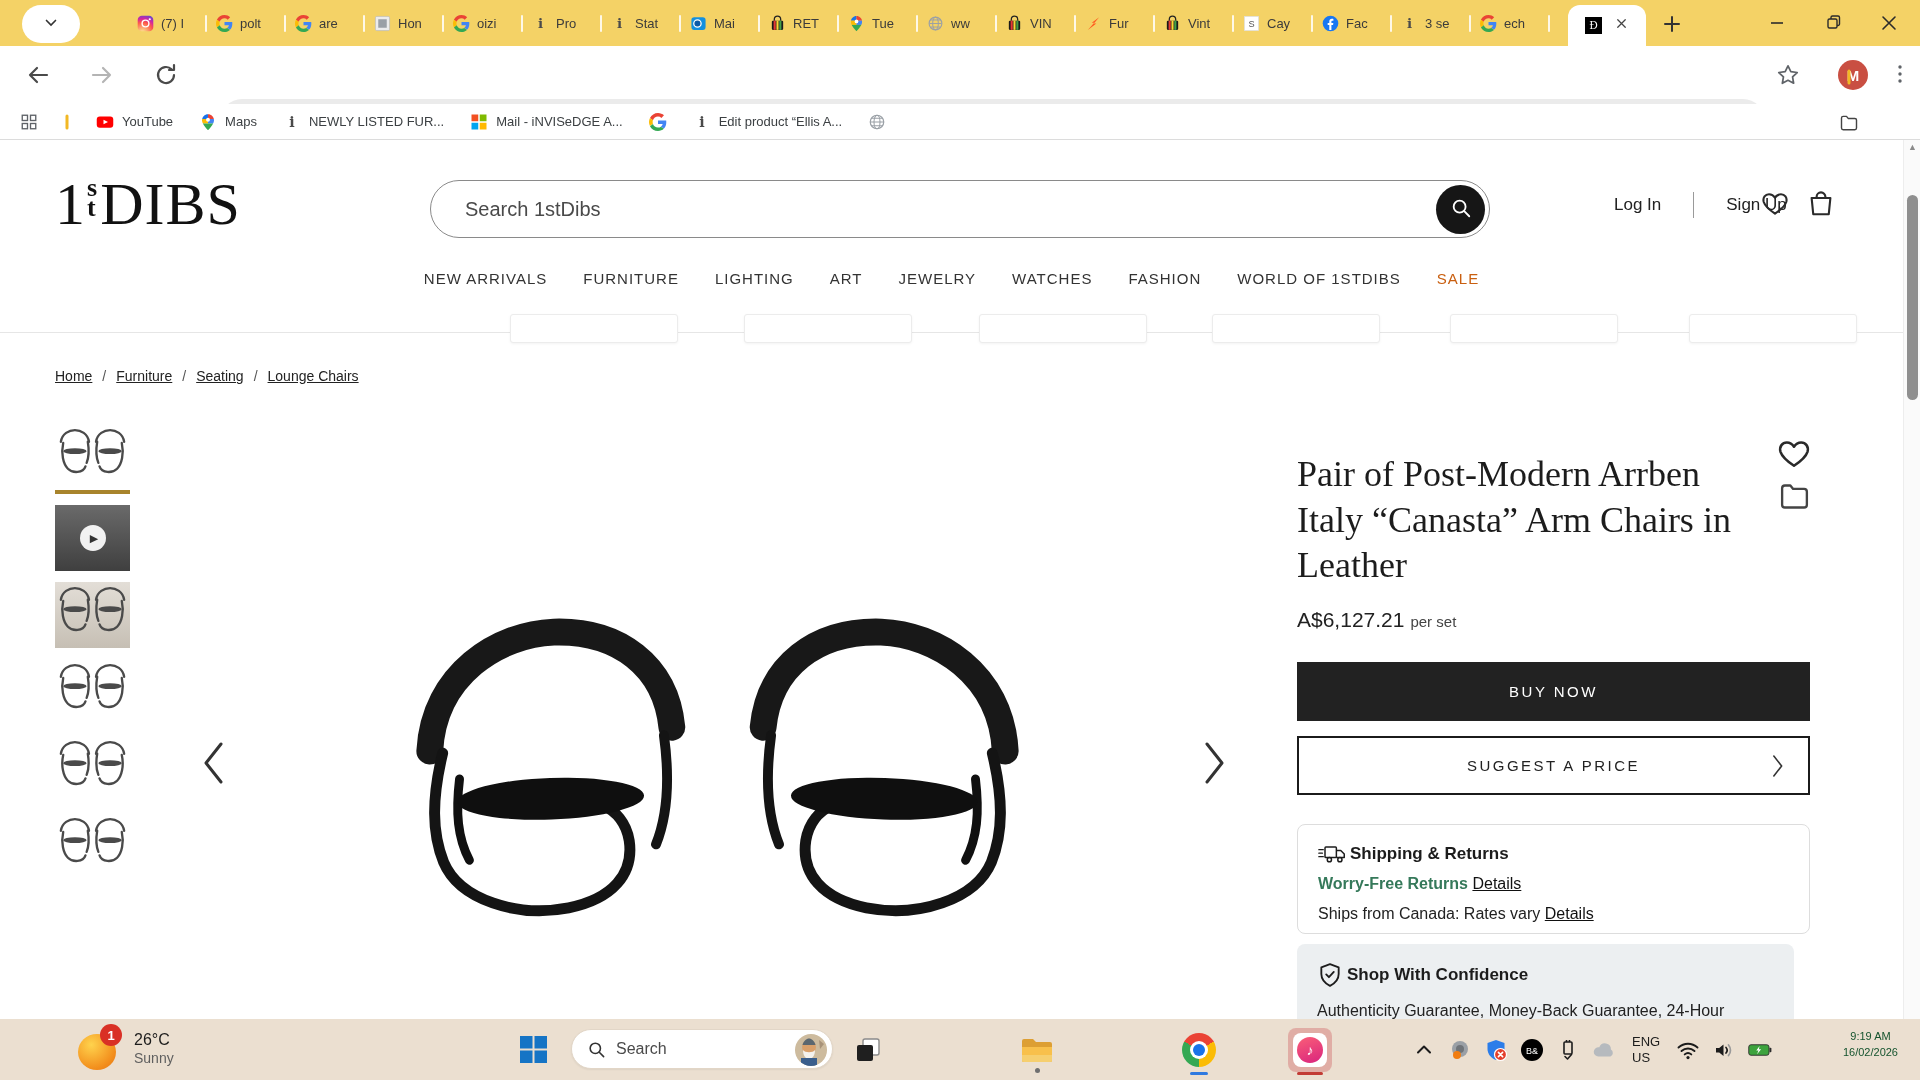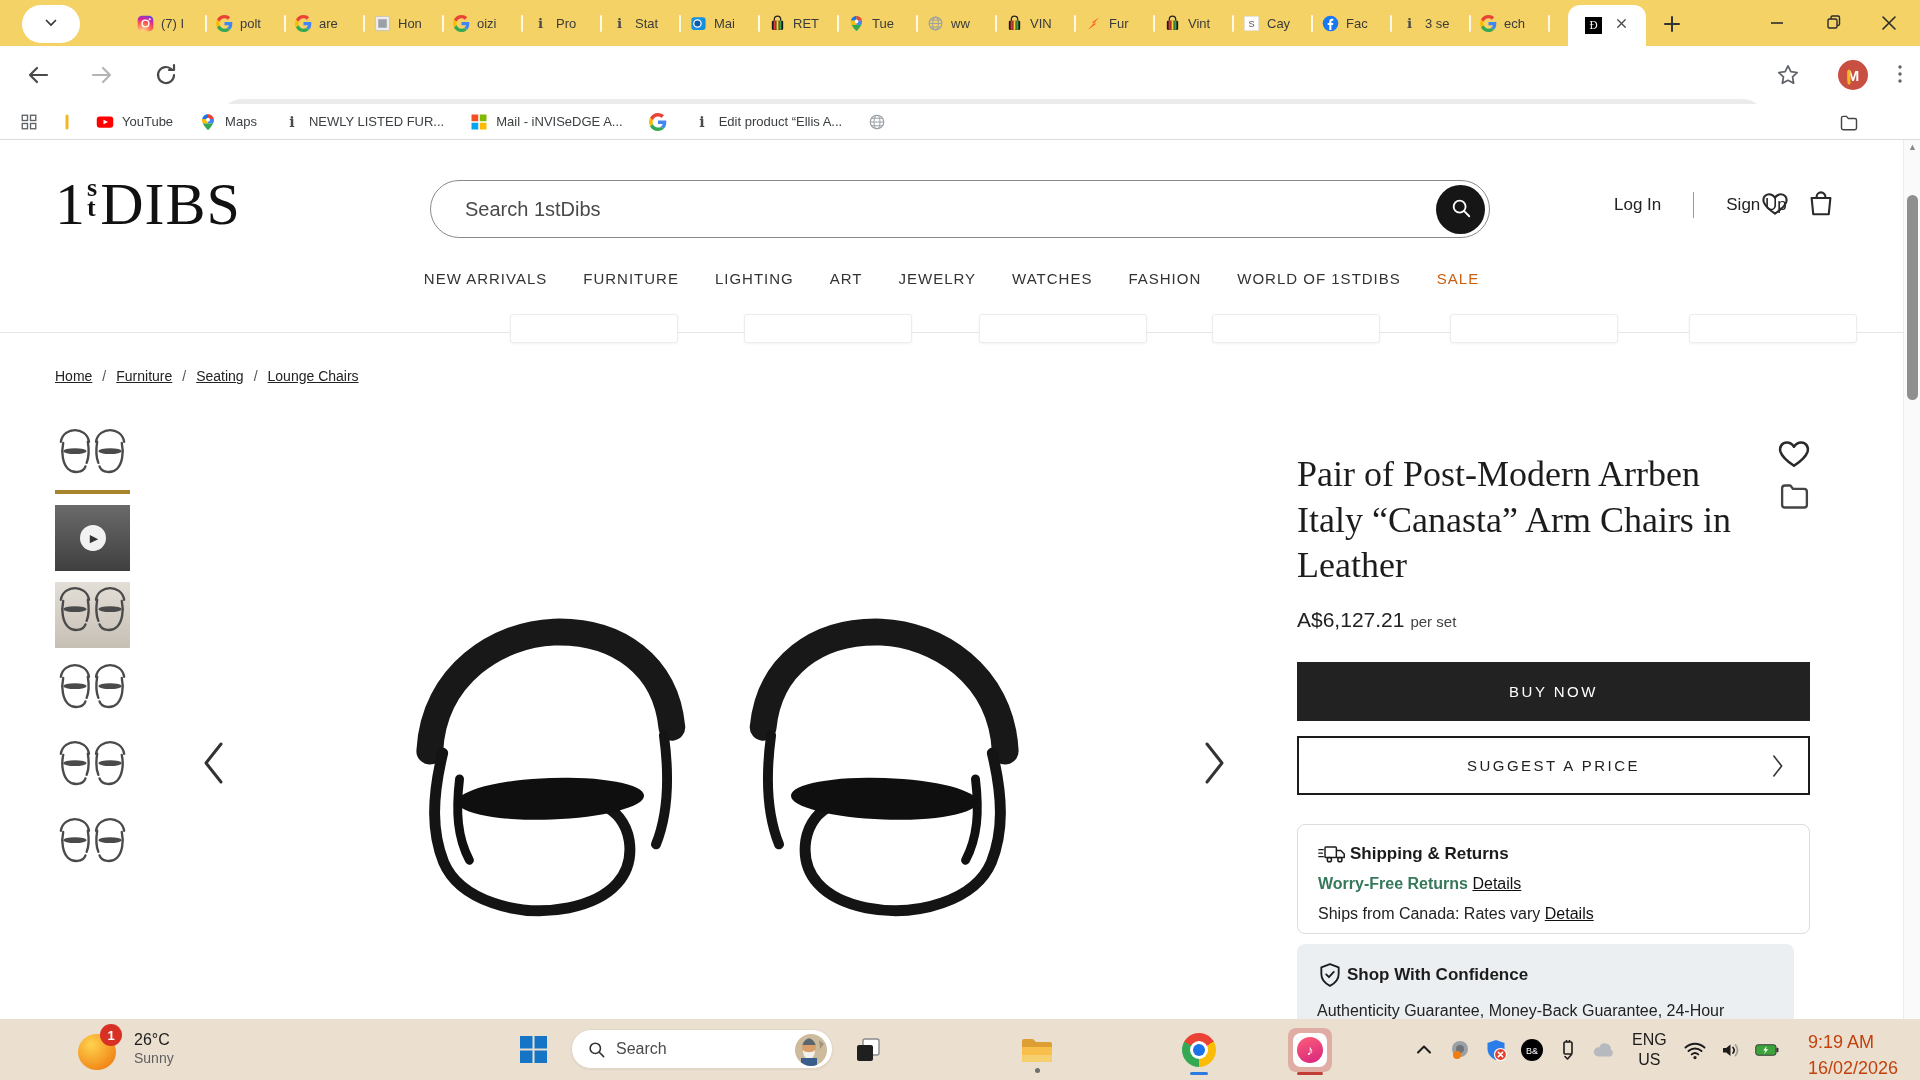--- a/index.html
+++ b/index.html
@@ -129,22 +129,22 @@
   .chrome-ball { width:34px; height:34px; border-radius:50%; background:conic-gradient(from -60deg, #ea4335 0deg 120deg, #fbbc05 120deg 240deg, #34a853 240deg 360deg); position:relative; }
   .chrome-ball::before { content:""; position:absolute; left:8px; top:8px; width:18px; height:18px; border-radius:50%; background:#fff; }
   .chrome-ball::after { content:""; position:absolute; left:11px; top:11px; width:12px; height:12px; border-radius:50%; background:#1a73e8; }
   #tb-chrome .uline { position:absolute; left:8px; bottom:-8px; width:18px; height:3px; border-radius:2px; background:#2f7ae0; }
   #tb-itunes { left:1288px; top:9px; width:44px; height:44px; background:rgba(210,105,105,.42); border-radius:8px; display:flex; align-items:center; justify-content:center; }
   .itunes-sq { width:34px; height:34px; background:#fff; border-radius:8px; display:flex; align-items:center; justify-content:center; }
   .itunes-ball { width:26px; height:26px; border-radius:50%; background:linear-gradient(160deg,#fa5f78,#d9247e); color:#fff; font-size:14px; display:flex; align-items:center; justify-content:center; }
   #tb-itunes .uline { position:absolute; left:9px; bottom:-3px; width:26px; height:3px; border-radius:2px; background:#c23b34; }
   #tray { position:absolute; left:1412px; top:0; height:61px; display:flex; align-items:center; gap:12px; }
   .trayico { width:24px; height:24px; } .trayico svg { width:24px; height:24px; display:block; }
-  #tb-lang { text-align:center; font-size:16px; color:#1c1c1c; line-height:1.2; margin:0 4px; }
-  #tb-clock { position:absolute; right:22px; top:10px; text-align:left; font-size:18px; color:#c2410c; line-height:1.45; }
+  #tb-lang { font-size:13px; color:#1c1c1c; line-height:1.2; margin:0 4px; }
+  #tb-clock { position:absolute; right:22px; top:10px; text-align:center; font-size:11px; color:#14532d; line-height:1.45; }
 </style>
 </head>
 <body>
 
 <div id="stage">
 
   <div id="tabstrip">
     <div id="tab-scroll">
         <span><svg viewBox="0 0 24 24">
             <path d="M6 10l6 6 6-6" fill="none" stroke="#333" stroke-width="2.2" stroke-linecap="round"></path>

